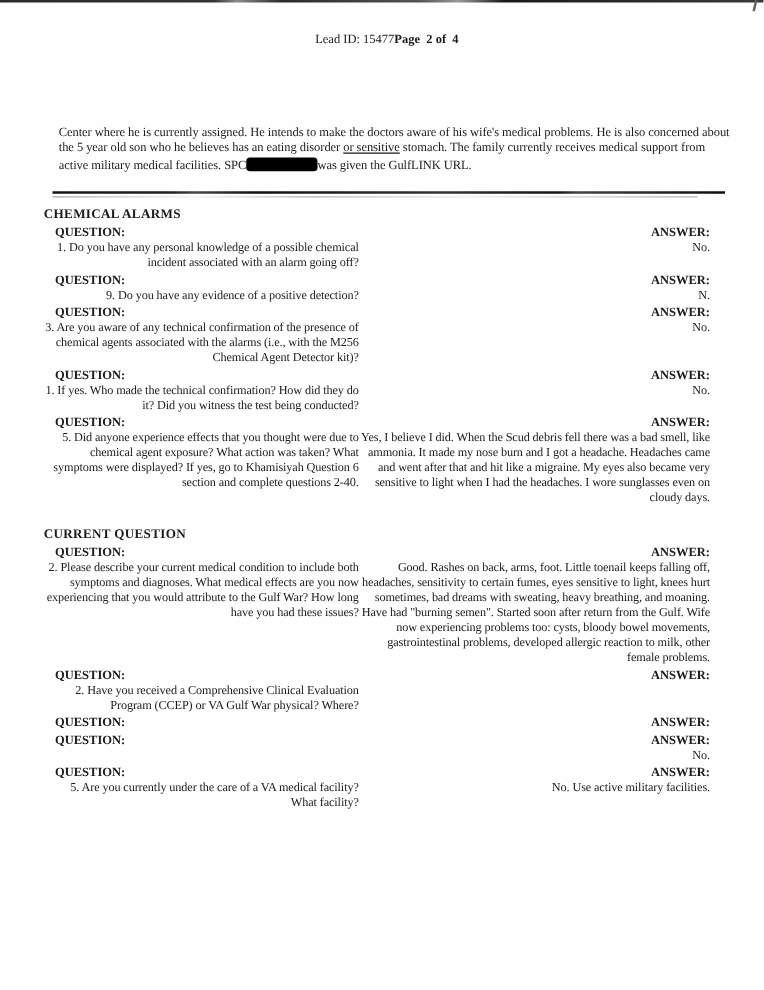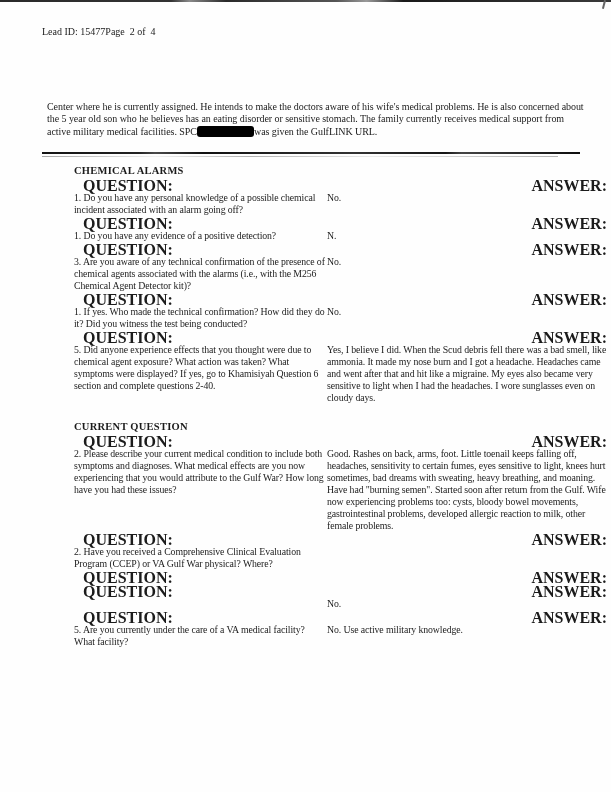--- a/index.html
+++ b/index.html
@@ -13,60 +13,60 @@
   }
   .top-edge {
     position:absolute; top:0; left:0; width:100%; height:2px;
     background:linear-gradient(90deg,#2a2a2a 0%,#333 28%,#8a8a8a 31%,#2a2a2a 37%,#555 55%,#9a9a9a 60%,#1a1a1a 66%,#3a3a3a 100%);
   }
   .corner-mark {
     position:absolute; top:0; right:6px; width:2px; height:9px;
     background:#666; transform:rotate(14deg);
   }
   .page-header {
-    display:flex; justify-content:flex-start; align-items:flex-start;
+    display:flex; justify-content:center; align-items:flex-start;
     padding:26px 34px 0 42px;
     font-size:10px;
   }
-  .page-num { white-space:pre; }
+  .page-num { white-space:pre;font-weight:bold; }
   .intro {
     margin:64px 26px 0 47px;
     width:538px;
     font-size:10px; line-height:12.3px;
     letter-spacing:-0.05px;
   }
-  .underlined { }
+  .underlined { text-decoration:underline; }
   .redaction {
     display:inline-block; width:57px; height:11px;
     background:#000; border-radius:3px; vertical-align:-2px;
   }
   .divider-wrap { margin:14px 0 0 42px; width:538px; }
   .divider-main {
     height:2.5px;
     background:linear-gradient(90deg,#141414 0%,#222 18%,#4a4a4a 21%,#111 30%,#333 58%,#151515 75%,#444 78%,#0d0d0d 100%);
   }
   .divider-echo {
     margin-top:2px; height:1px; width:96%;
     background:linear-gradient(90deg,rgba(0,0,0,.35) 0%,rgba(0,0,0,.05) 22%,rgba(0,0,0,.3) 40%,rgba(0,0,0,.08) 64%,rgba(0,0,0,.3) 100%);
   }
-  .section { margin-left:74px; width:533px; margin-top:8px; }
+  .section { margin-left:35px; width:533px; margin-top:8px; }
   .section + .section { margin-top:17px; }
   .section-title {
     font-weight:bold; font-size:10.5px; letter-spacing:0.25px;
   }
   .qa {
     display:grid; grid-template-columns:253px 1fr;
     margin-top:2px;
   }
   .section-title + .qa { margin-top:4px; }
-  .label { font-weight:bold; font-size:16px; line-height:12px; }
+  .label { font-weight:bold; font-size:10px; line-height:12px; }
   .qlabel { padding-left:9px; }
   .alabel { padding-left:8px;text-align:right; }
   .qtext, .atext {
-    font-size:9.8px; line-height:12px; letter-spacing:-0.1px;
+    font-size:9.8px; line-height:12px; letter-spacing:-0.1px;text-align:right;
   }
   .qtext { padding-right:1px; }
 </style>
 </head>
 <body>
 
 <div class="page">
   <div class="top-edge"></div>
   <div class="corner-mark"></div>
 
@@ -93,21 +93,21 @@
             <div class="qtext">1.  Do you have any personal knowledge of a possible chemical incident associated with an alarm going off?</div>
           </div>
           <div class="acol">
             <div class="label alabel">ANSWER:</div>
             <div class="atext">No.</div>
           </div>
         </div>
         <div class="qa">
           <div class="qcol">
             <div class="label qlabel">QUESTION:</div>
-            <div class="qtext">1.  Do you have any evidence of a positive detection?</div>
+            <div class="qtext">9.  Do you have any evidence of a positive detection?</div>
           </div>
           <div class="acol">
             <div class="label alabel">ANSWER:</div>
             <div class="atext">N.</div>
           </div>
         </div>
         <div class="qa">
           <div class="qcol">
             <div class="label qlabel">QUESTION:</div>
             <div class="qtext">3.  Are you aware of any technical confirmation of the presence of chemical agents associated with the alarms (i.e., with the M256 Chemical Agent Detector kit)?</div>
@@ -176,18 +176,18 @@
             <div class="atext">No.</div>
           </div>
         </div>
         <div class="qa">
           <div class="qcol">
             <div class="label qlabel">QUESTION:</div>
             <div class="qtext">5. Are you currently under the care of a VA medical facility?  What facility?</div>
           </div>
           <div class="acol">
             <div class="label alabel">ANSWER:</div>
-            <div class="atext">No. Use active military knowledge.</div>
+            <div class="atext">No. Use active military facilities.</div>
           </div>
         </div>
       </div>
     </div>
 </div>
 
 </body></html>

